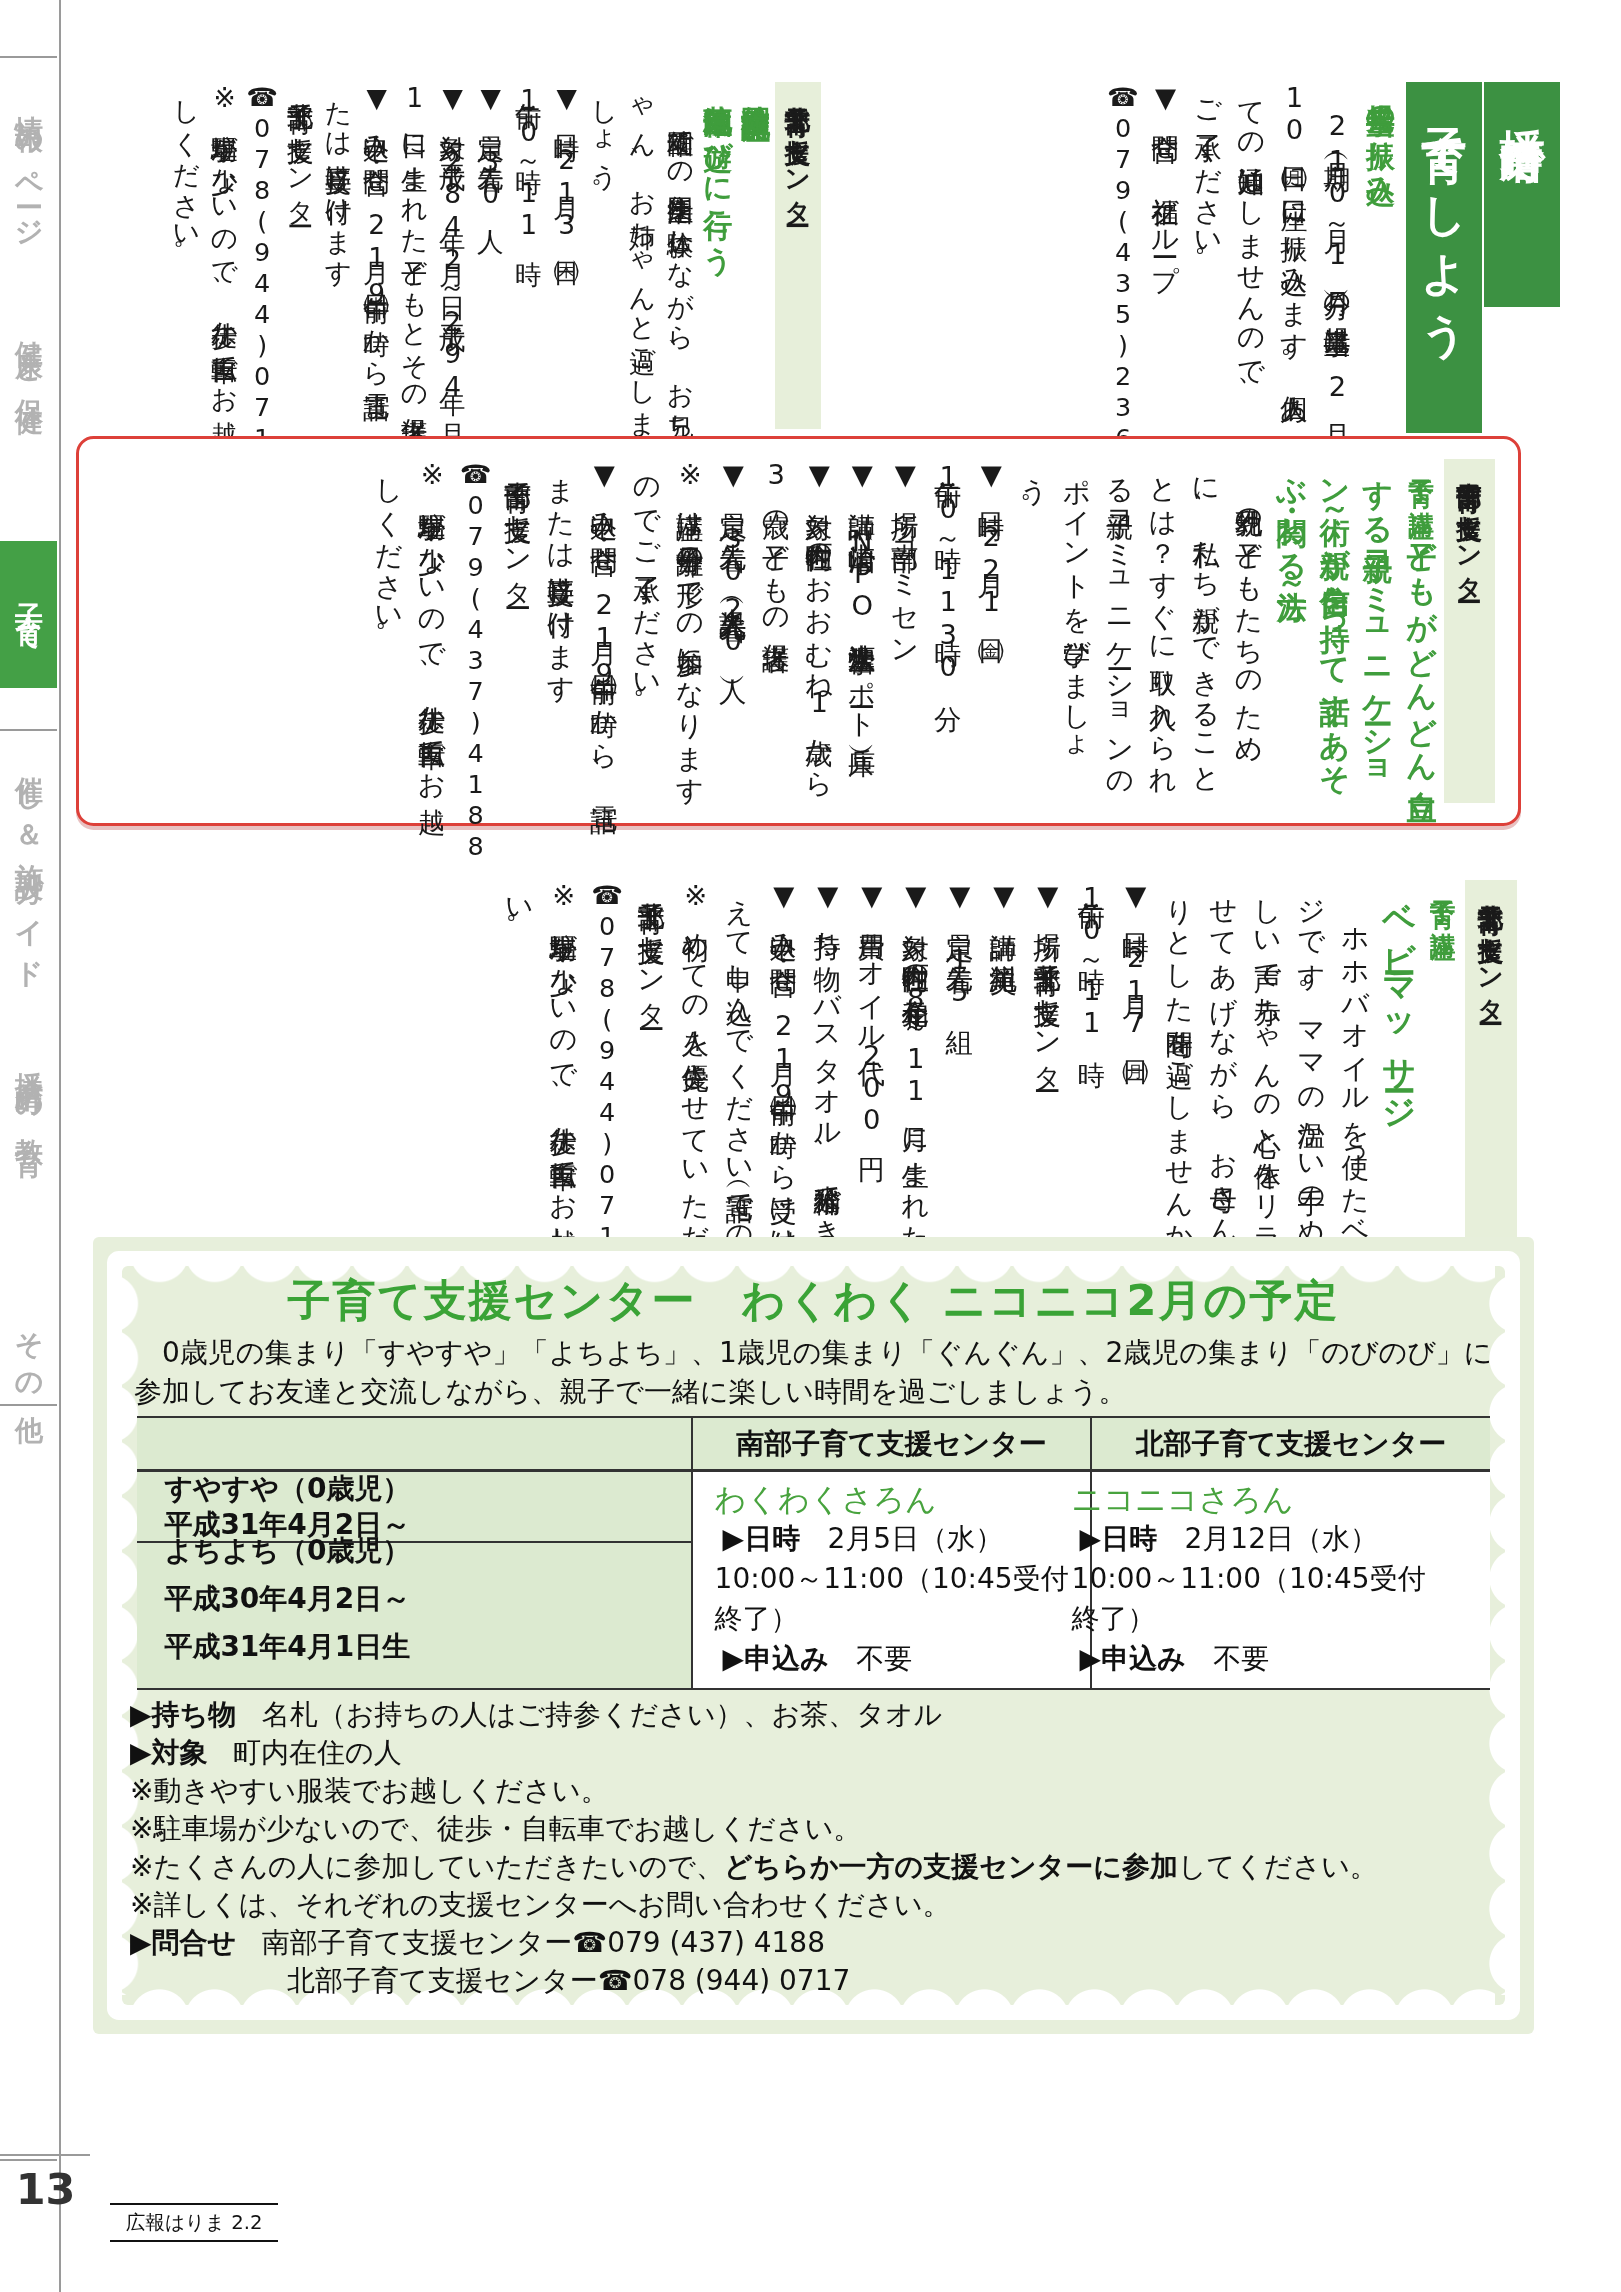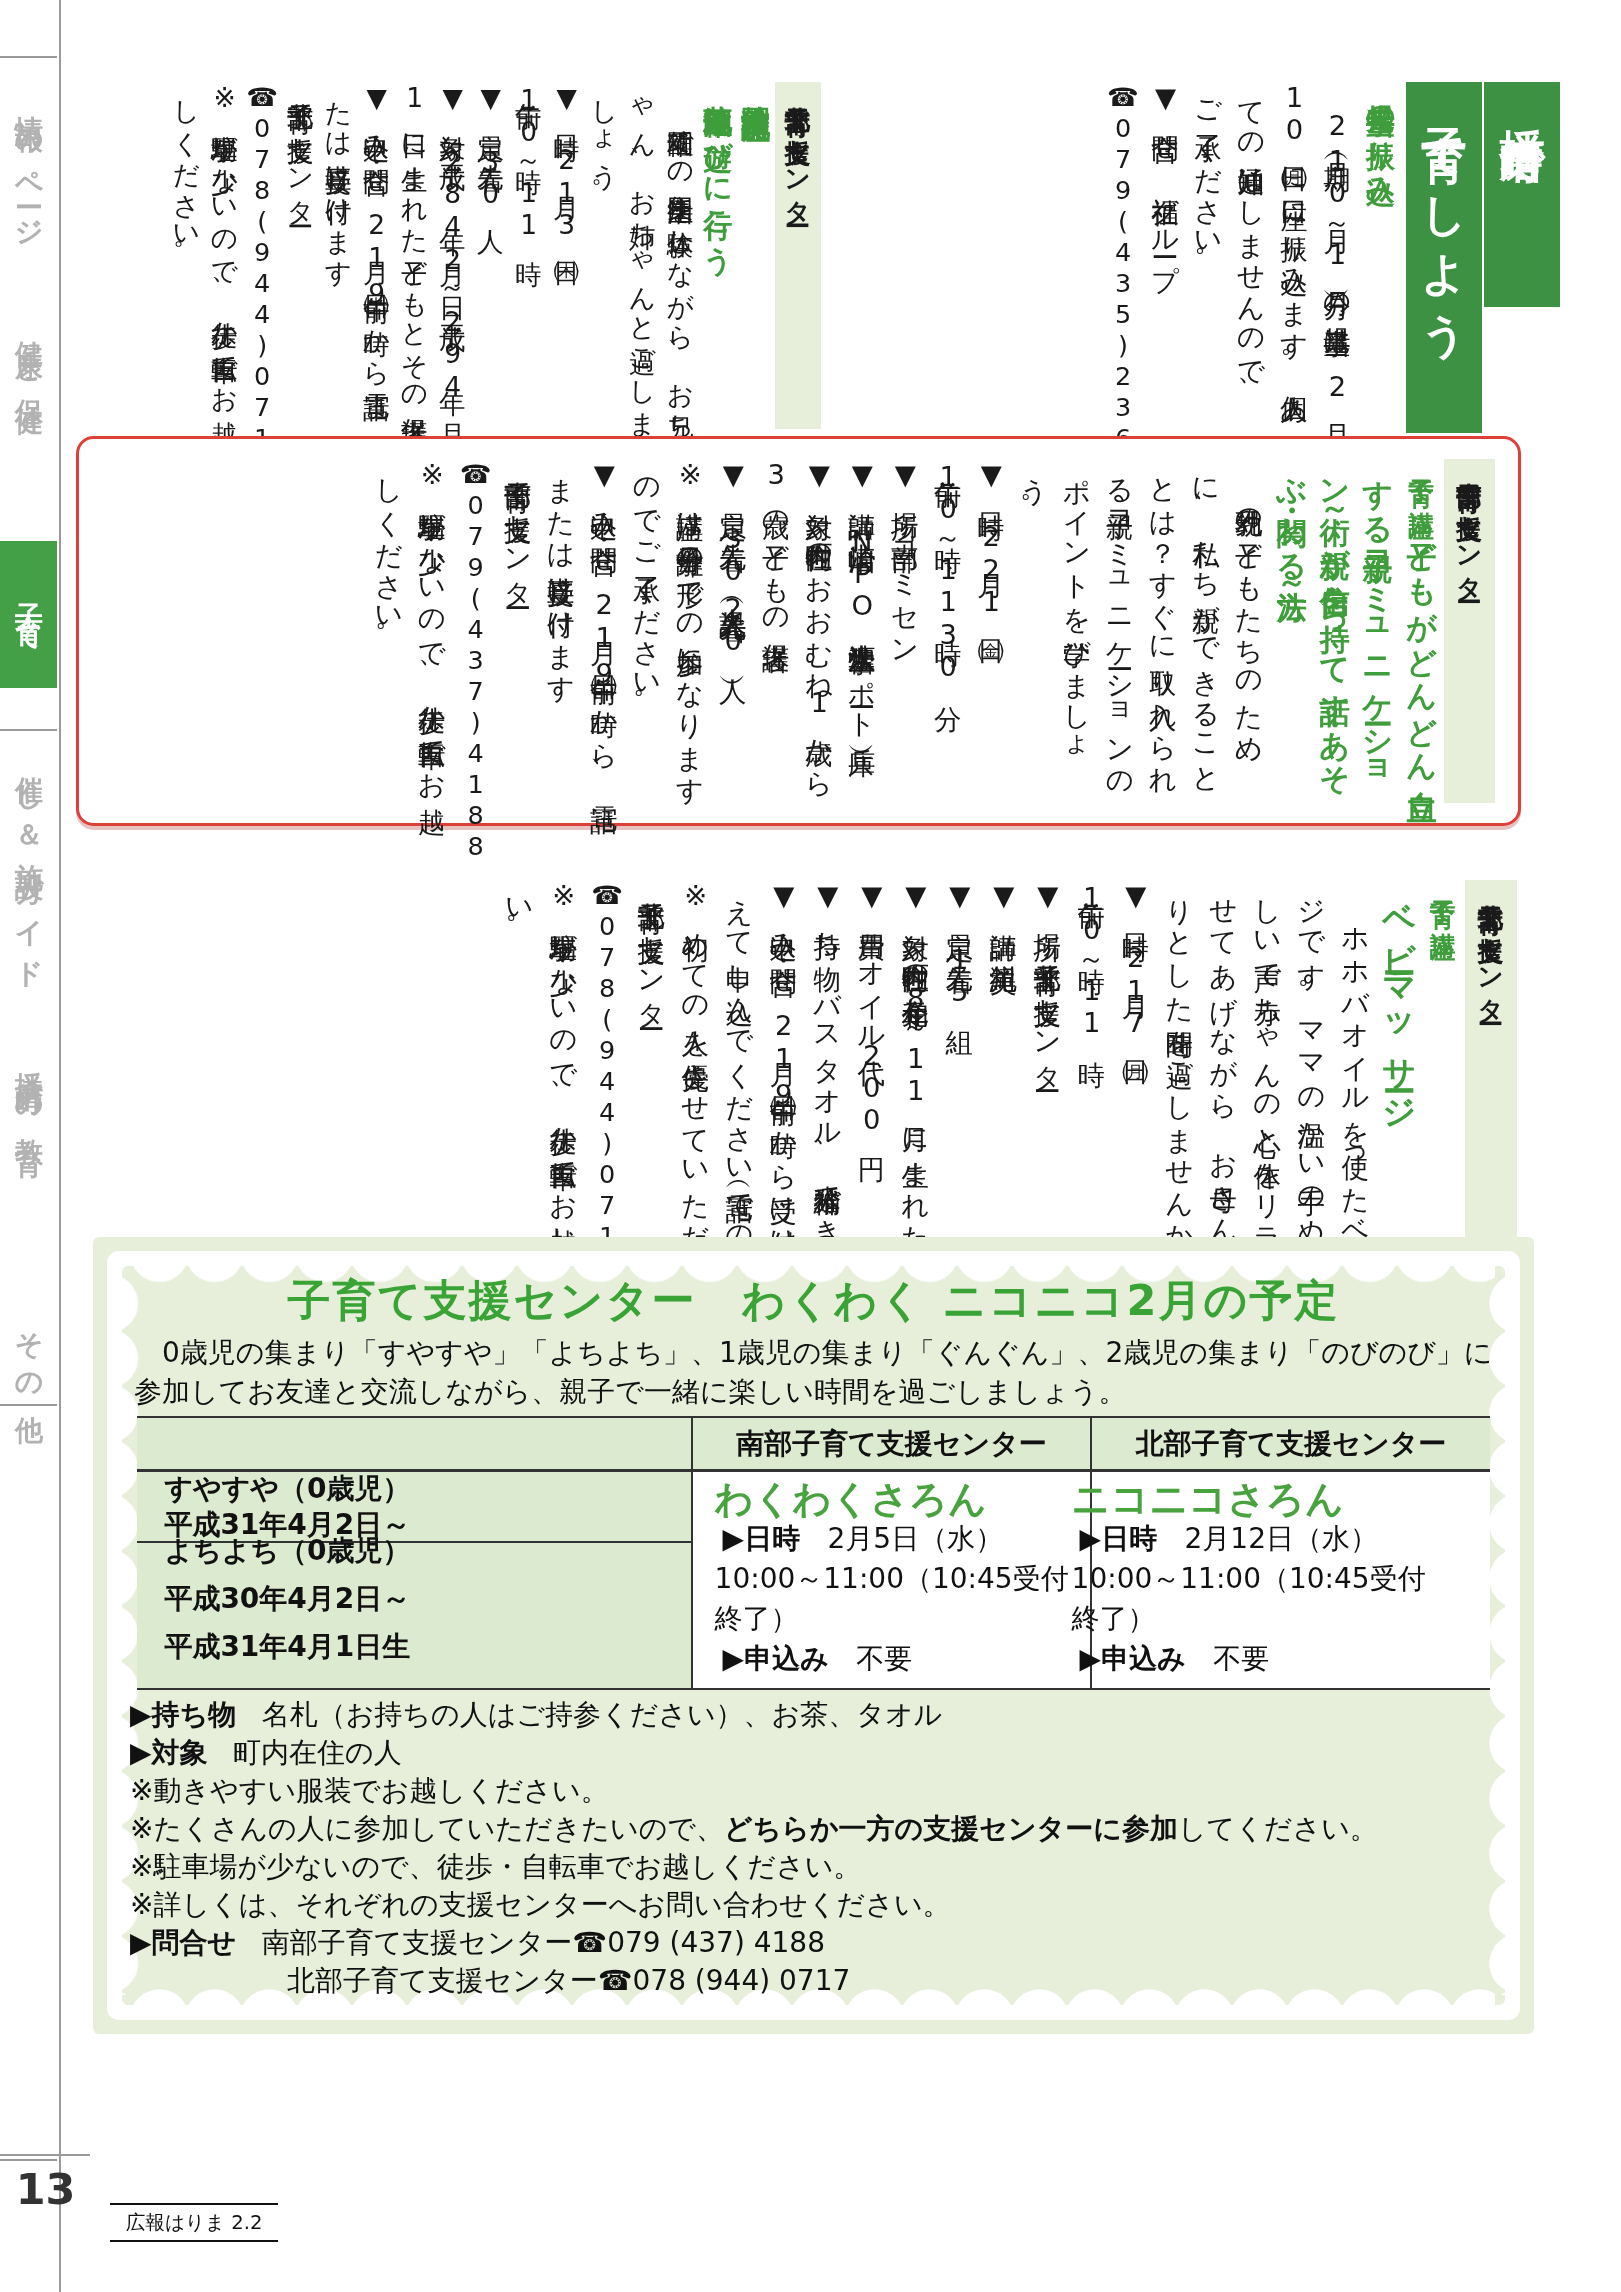--- a/index.html
+++ b/index.html
@@ -69,21 +69,21 @@
   .th-south{left:556px;width:397px;}
   .th-north{left:955px;width:398px;}
   .label-cell{position:absolute;left:0;width:554px;display:flex;flex-direction:column;justify-content:center;
         padding-left:27.4px;box-sizing:border-box;font-weight:bold;line-height:36px;color:#111;}
   .lc1{top:54px;height:69px;}
   .lc2{top:124px;height:113px;gap:12px;}
   .content-cell{position:absolute;top:51px;height:219px;display:flex;flex-direction:column;justify-content:center;
         padding-left:21.6px;box-sizing:border-box;line-height:40px;color:#111;}
   .cell-south{left:556px;width:397px;}
   .cell-north{left:913px;width:398px;}
-  .salon-name{color:#48a33e;font-weight:bold;font-size:38px;}
+  .salon-name{color:#48a33e;font-weight:normal;font-size:31px;}
   .content-cell b{margin-right:27.4px;margin-left:8px;}
   .notes{position:absolute;left:37px;top:459px;right:29px;font-size:28px;line-height:38px;color:#111;}
   .notes b{margin-right:25.5px;}
   .note.indent{padding-left:157px;}
 </style>
 </head>
 <body>
 
 <div class="page">
 
@@ -231,22 +231,22 @@
         <div><b>▶日時</b><span>2月12日（水）</span></div>
         <div>10:00～11:00（10:45受付終了）</div>
         <div><b>▶申込み</b><span>不要</span></div>
       </div>
     </div>
 
     <div class="notes">
       <div class="note"><b>▶持ち物</b><span>名札（お持ちの人はご持参ください）、お茶、タオル</span></div>
       <div class="note"><b>▶対象</b><span>町内在住の人</span></div>
       <div class="note">※動きやすい服装でお越しください。</div>
+      <div class="note">※駐車場が少ないので、徒歩・自転車でお越しください。</div>
       <div class="note"><span>※たくさんの人に参加していただきたいので、</span><b style="margin-right:0">どちらか一方の支援センターに参加</b><span>してください。</span></div>
-      <div class="note">※駐車場が少ないので、徒歩・自転車でお越しください。</div>
       <div class="note">※詳しくは、それぞれの支援センターへお問い合わせください。</div>
       <div class="note"><b>▶問合せ</b><span>南部子育て支援センター☎079 (437) 4188</span></div>
       <div class="note indent"><span>北部子育て支援センター☎078 (944) 0717</span></div>
     </div>
   </div>
 
 </div>
 
 
 </body></html>

